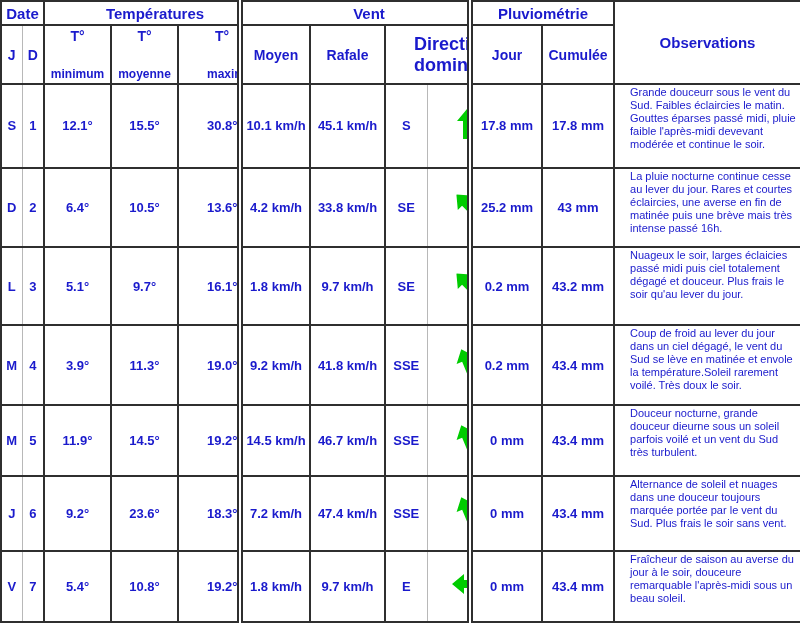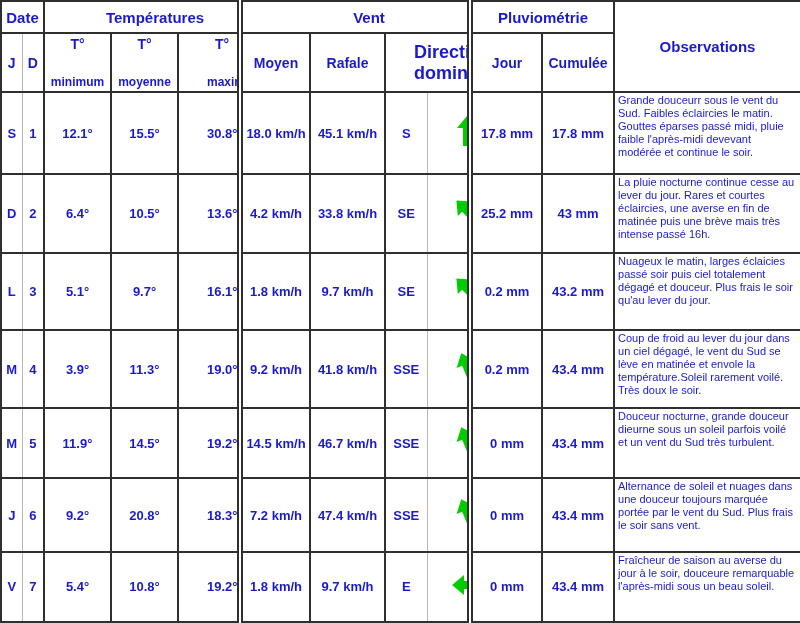--- a/index.html
+++ b/index.html
@@ -30,31 +30,31 @@
   .dirline { font-size: 18px; }
 
   
   .data { font-size: 13px; font-weight: bold; }
   .obs  {
     font-size: 11px;
     line-height: 13px;
     font-weight: normal;
     text-align: left;
     vertical-align: top;
-    padding: 1px 3px 0 3px;
+    padding: 1px 3px 0 15px;
   }
 
   
   .ltr { border-right: 1px solid #b8b8b8; }
   .ltl { border-left: 1px solid #b8b8b8; }
   
   .dblr { border-right: 6px double #2f2f2f; padding-left: 28px; }
 
   
-  tr.h1 { height: 32px; }
+  tr.h1 { height: 24px; }
   tr.h2 { height: 59px; }
   tr.r0 { height: 82px; }
   tr.r1 { height: 78px; }
   tr.r2 { height: 77px; }
   tr.r3 { height: 78px; }
   tr.r4 { height: 70px; }
   tr.r5 { height: 73px; }
   tr.r6 { height: 70px; }
 
   
@@ -112,21 +112,21 @@
       <th class="sub1">Cumulée</th>
     </tr>
   </thead>
   <tbody>
     <tr class="r0">
       <td class="data ltr">S</td>
       <td class="data ltl">1</td>
       <td class="data">12.1°</td>
       <td class="data">15.5°</td>
       <td class="data dblr">30.8°</td>
-      <td class="data">18.0 km/h</td>
+      <td class="data">10.1 km/h</td>
       <td class="data">45.1 km/h</td>
       <td class="data ltr">S</td>
       <td class="ltl dblr">
         <span class="arrow" style="transform: rotate(0deg);"><svg width="22" height="30" viewBox="0 0 22 30">
               <polygon points="11,0 21,12 15,12 15,30 7,30 7,12 1,12"></polygon>
             </svg></span>
       </td>
       <td class="data">17.8 mm</td>
       <td class="data">17.8 mm</td>
       <td class="obs">Grande douceurr sous le vent du Sud. Faibles éclaircies le matin. Gouttes éparses passé midi, pluie faible l'après-midi devevant modérée et continue le soir.</td>
@@ -158,21 +158,21 @@
       <td class="data">1.8 km/h</td>
       <td class="data">9.7 km/h</td>
       <td class="data ltr">SE</td>
       <td class="ltl dblr">
         <span class="arrow" style="transform: rotate(-45deg);"><svg width="22" height="30" viewBox="0 0 22 30">
               <polygon points="11,0 21,12 15,12 15,30 7,30 7,12 1,12"></polygon>
             </svg></span>
       </td>
       <td class="data">0.2 mm</td>
       <td class="data">43.2 mm</td>
-      <td class="obs">Nuageux le matin, larges éclaicies passé soir puis ciel totalement dégagé et douceur. Plus frais le soir qu'au lever du jour.</td>
+      <td class="obs">Nuageux le soir, larges éclaicies passé midi puis ciel totalement dégagé et douceur. Plus frais le soir qu'au lever du jour.</td>
     </tr>
     <tr class="r3">
       <td class="data ltr">M</td>
       <td class="data ltl">4</td>
       <td class="data">3.9°</td>
       <td class="data">11.3°</td>
       <td class="data dblr">19.0°</td>
       <td class="data">9.2 km/h</td>
       <td class="data">41.8 km/h</td>
       <td class="data ltr">SSE</td>
@@ -200,21 +200,21 @@
             </svg></span>
       </td>
       <td class="data">0 mm</td>
       <td class="data">43.4 mm</td>
       <td class="obs">Douceur nocturne, grande douceur dieurne sous un soleil parfois voilé et un vent du Sud très turbulent.</td>
     </tr>
     <tr class="r5">
       <td class="data ltr">J</td>
       <td class="data ltl">6</td>
       <td class="data">9.2°</td>
-      <td class="data">20.8°</td>
+      <td class="data">23.6°</td>
       <td class="data dblr">18.3°</td>
       <td class="data">7.2 km/h</td>
       <td class="data">47.4 km/h</td>
       <td class="data ltr">SSE</td>
       <td class="ltl dblr">
         <span class="arrow" style="transform: rotate(-22.5deg);"><svg width="22" height="30" viewBox="0 0 22 30">
               <polygon points="11,0 21,12 15,12 15,30 7,30 7,12 1,12"></polygon>
             </svg></span>
       </td>
       <td class="data">0 mm</td>

